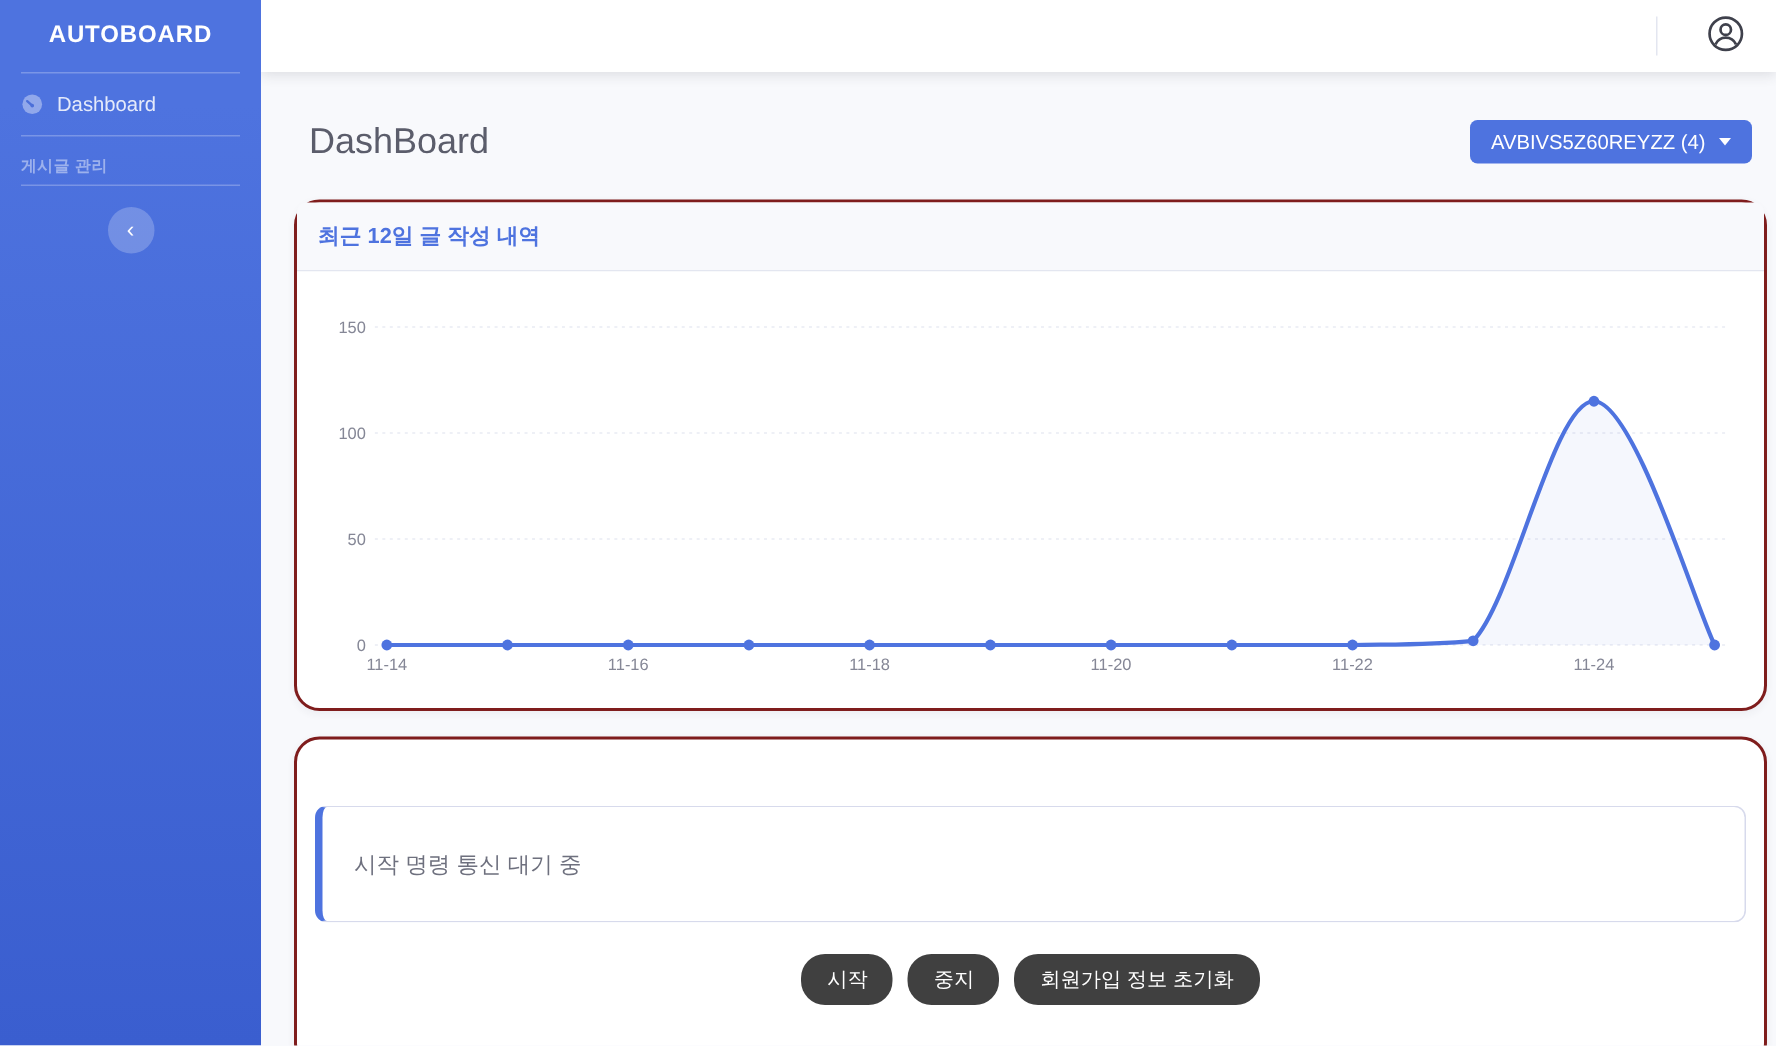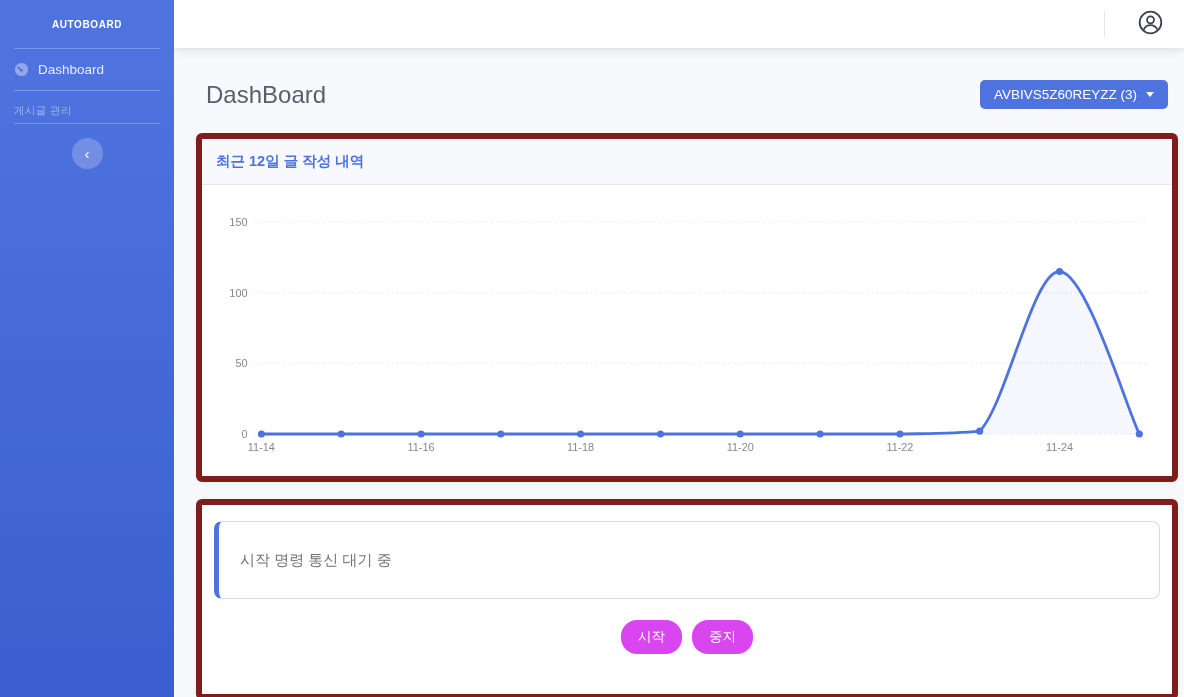--- a/index.html
+++ b/index.html
@@ -12,32 +12,32 @@
   .app { position: relative; width: 1184px; height: 697px; }
 
   
   .sidebar {
     position: absolute; left: 0; top: 0; width: 174px; height: 697px;
     background: linear-gradient(180deg, #4e73df 10%, #3a5ecf 100%);
     color: #fff; z-index: 5;
   }
   .brand {
     height: 48px; display: flex; align-items: center; justify-content: center;
-    font-weight: 800; font-size: 10px; letter-spacing: .6px; color: #ffffff;
+    font-weight: 800; font-size: 16px; letter-spacing: .6px; color: #ffffff;
     cursor: pointer;
   }
   .side-divider { border: 0; border-top: 1px solid rgba(255,255,255,.25); margin: 0 14px; }
   .nav-item {
     display: flex; align-items: center; gap: 9px;
     padding: 13px 14px; font-size: 13.5px; color: rgba(255,255,255,.85);
     text-decoration: none; cursor: pointer;
   }
   .nav-item .nav-ico { width: 15px; height: 15px; flex: 0 0 auto; opacity: .95; }
   .section-heading {
-    padding: 13px 14px 5px 14px; font-size: 10.5px; font-weight: 400;
+    padding: 13px 14px 5px 14px; font-size: 10.5px; font-weight: 700;
     color: rgba(255,255,255,.45); letter-spacing: .4px;
   }
   .sec-item { padding: 15px 14px; }
   .collapse-wrap { text-align: center; margin-top: 14px; }
   .collapse-btn {
     width: 31px; height: 31px; border-radius: 50%;
     background: rgba(255,255,255,.22); border: none; color: #fff;
     font-size: 15px; line-height: 29px; cursor: pointer;
   }
 
@@ -63,40 +63,40 @@
     background: #4e73df; border: none; color: #fff; font-size: 13.5px;
     padding: 7px 14px; border-radius: 5px; display: flex; align-items: center; gap: 9px;
     cursor: pointer; font-family: inherit;
   }
   .caret {
     width: 0; height: 0; border-left: 4px solid transparent;
     border-right: 4px solid transparent; border-top: 5px solid #fff; display: inline-block;
   }
 
   .card {
-    background: #fff; border: 6px solid #7f1d1d; border-radius: 6px;
+    background: #fff; border: 2px solid #7f1d1d; border-radius: 17px;
     box-shadow: 0 2px 6px rgba(58,59,69,.06); margin-bottom: 17px;
   }
   .card-header {
     background: #f8f9fc; border-bottom: 1px solid #e3e6f0;
     border-radius: 6px 6px 0 0; padding: 13px 14px;
     color: #4e73df; font-weight: 700; font-size: 14.5px;
   }
   .chart-body { position: relative; height: 291px; }
   .chart-body svg { position: absolute; inset: 0; width: 100%; height: 100%; display: block; }
 
   .job-body { padding: 16px 12px 40px 12px; }
   .status-box {
     height: 78px; display: flex; align-items: center;
     border: 1px solid #d7daec; border-left: 5px solid #4e73df; border-radius: 8px;
-    padding-left: 21px; color: #6e707e; font-size: 15px; background: #fff;
+    padding-left: 21px; color: #6e707e; font-size: 15px; background: #fff; margin-top: 28px;
   }
   .button-row { display: flex; justify-content: center; gap: 10px; margin-top: 21px; }
   .pill-btn {
-    background: #d946ef; border: none; color: #fff; font-size: 13.5px;
+    background: #404040; border: none; color: #fff; font-size: 13.5px;
     padding: 8px 17px; border-radius: 16px; cursor: pointer; font-family: inherit;
   }
 </style>
 </head>
 <body>
 
 <div class="app">
 
   <aside class="sidebar">
     <div class="brand">AUTOBOARD</div>
@@ -134,21 +134,21 @@
           </svg>
         </span>
       </button>
     </header>
 
     <div class="content">
 
       <div class="page-header">
         <h1 class="page-title">DashBoard</h1>
         <button class="dropdown-btn">
-          <span>AVBIVS5Z60REYZZ (3)</span>
+          <span>AVBIVS5Z60REYZZ (4)</span>
           <span class="caret"></span>
         </button>
       </div>
 
       <section class="card">
         <div class="card-header">최근 12일 글 작성 내역</div>
         <div class="chart-body">
           <svg id="chart" viewBox="0 0 980 291" preserveAspectRatio="none">
               <line x1="52" y1="249.0" x2="954" y2="249.0" stroke="#e9ebf3" stroke-width="1" stroke-dasharray="2 3"></line>
               <text x="46" y="253" text-anchor="end" font-size="11" fill="#858796">0</text>
@@ -183,19 +183,20 @@
       </section>
 
       <section class="card">
         <div class="job-body">
           <div class="status-box">
             <span>시작 명령 통신 대기 중</span>
           </div>
           <div class="button-row">
             <button class="pill-btn">시작</button>
             <button class="pill-btn">중지</button>
+            <button class="pill-btn">회원가입 정보 초기화</button>
           </div>
         </div>
       </section>
 
     </div>
   </div>
 </div>
 
 </body></html>

